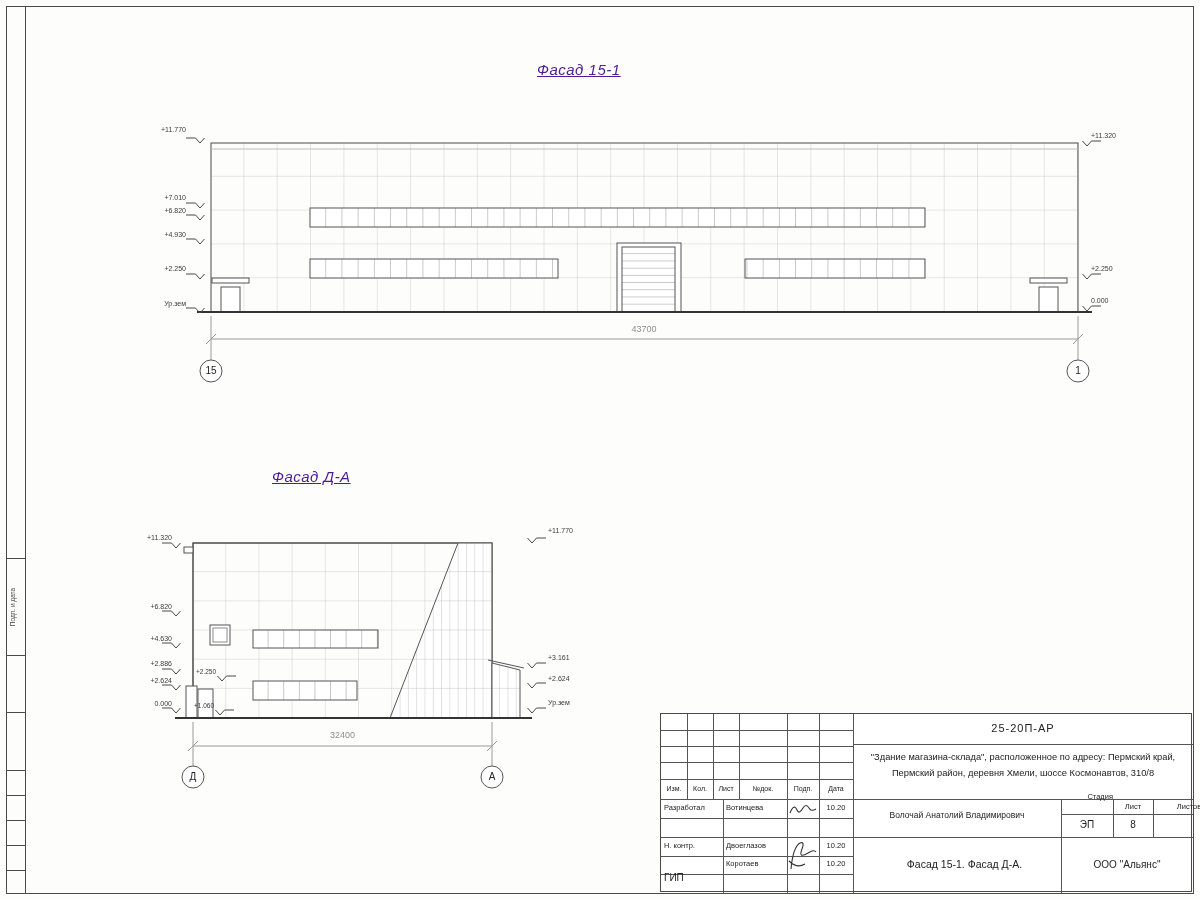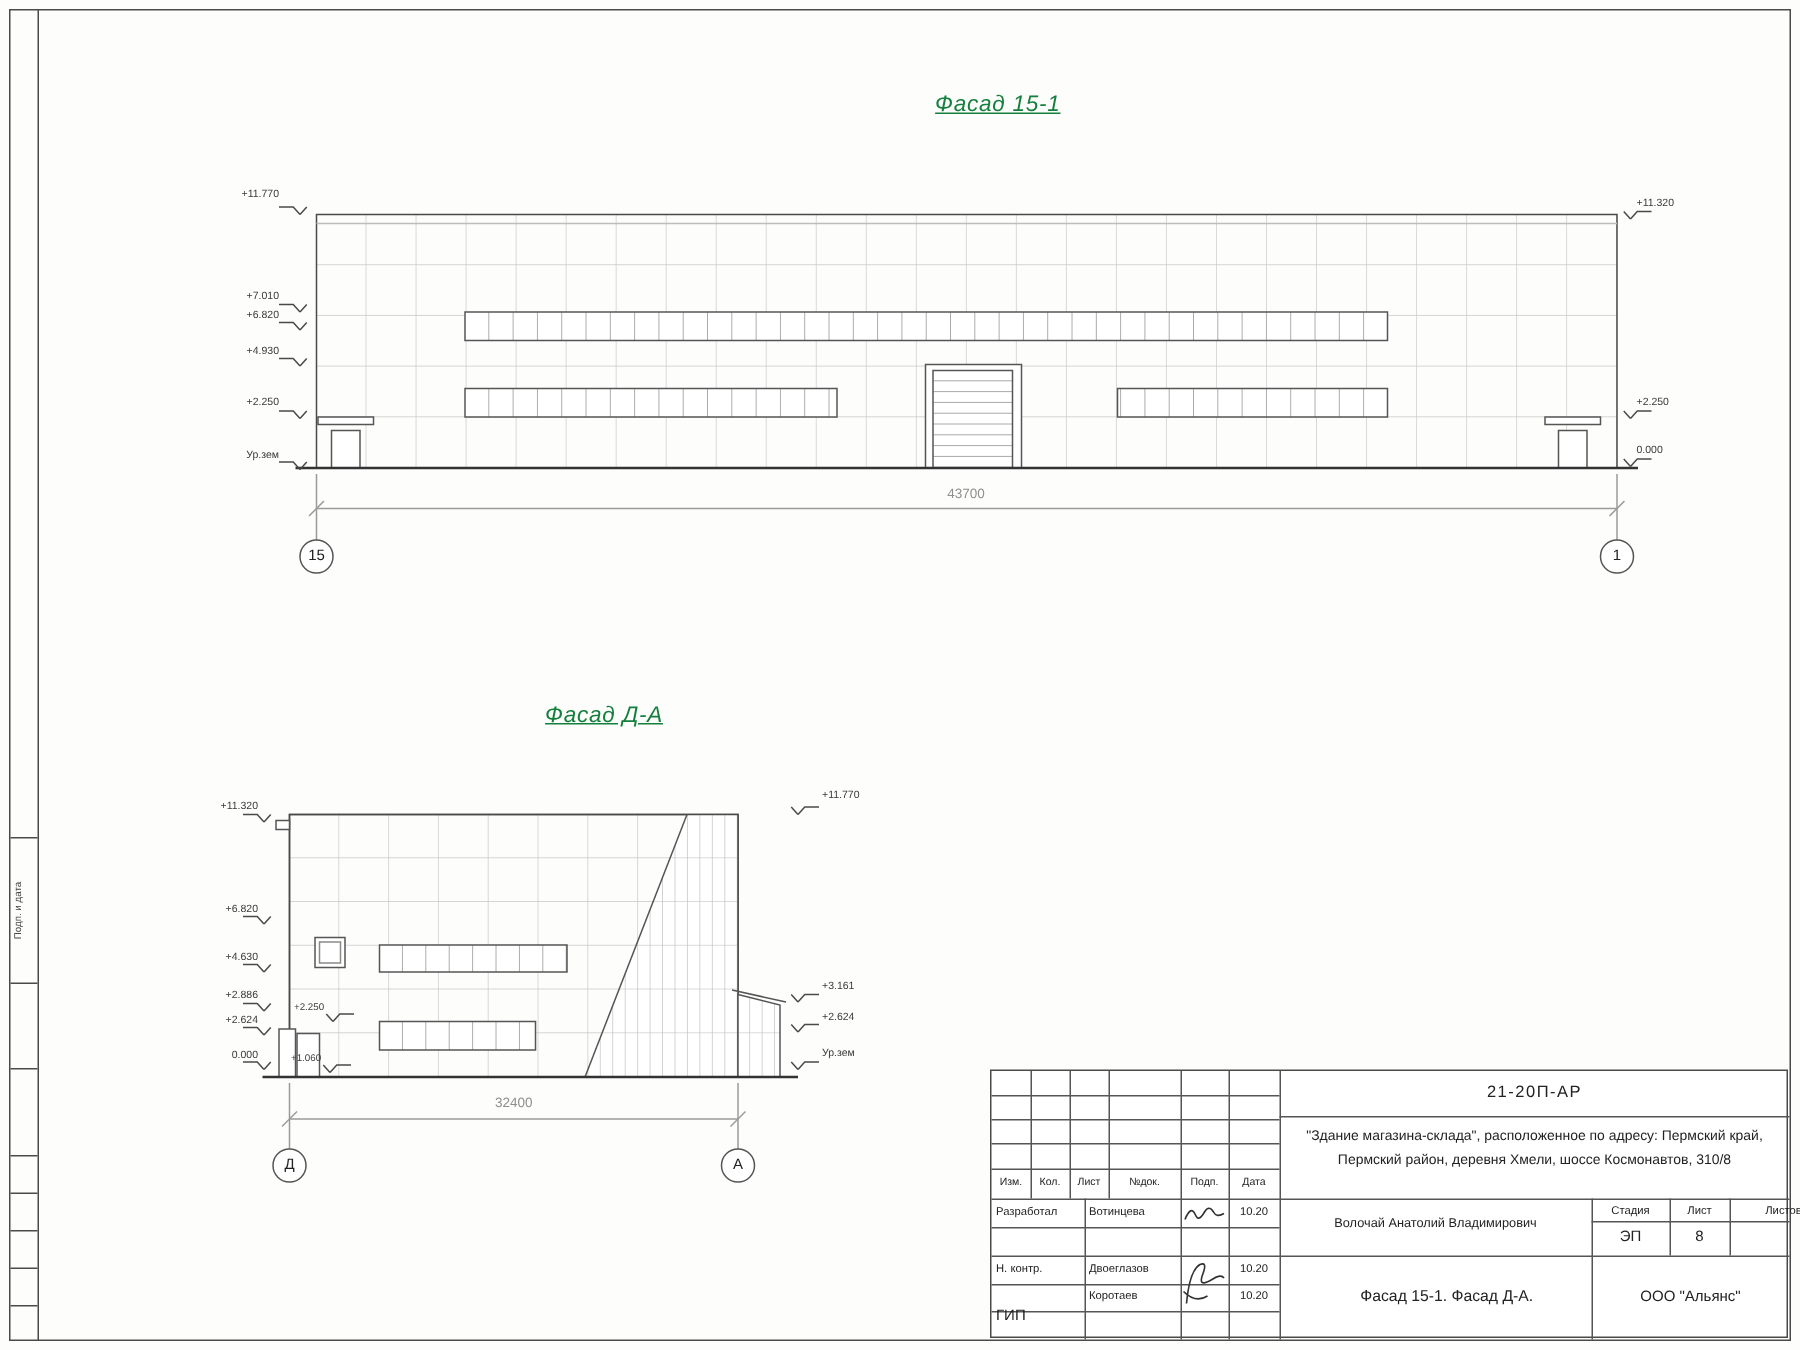--- a/index.html
+++ b/index.html
@@ -8,21 +8,21 @@
   .page { position:relative; width:1200px; height:900px; background:#fdfdfc; overflow:hidden; margin:0 auto; }
   .outer-border { position:absolute; left:6px; top:6px; right:6px; bottom:6px; border:1.2px solid #4a4a4a; }
   .vframe { position:absolute; left:25px; top:6px; bottom:6px; width:1px; background:#4a4a4a; }
   .strip-hl { position:absolute; left:7px; width:18px; height:1px; background:#4a4a4a; }
   .side-label { position:absolute; width:80px; height:14px; transform:rotate(-90deg); font-size:6.5px; color:#444; text-align:center; }
   .lbl { position:absolute; color:#333; white-space:nowrap; line-height:1.1; }
   .elev { font-size:7px; color:#3a3a3a; }
   .elev-r { text-align:right; width:50px; }
   .elev-l { text-align:left; width:60px; }
   .elev-inner { font-size:6.5px; color:#3a3a3a; }
-  .fac-title { font-size:15px; font-style:italic; letter-spacing:.5px; color:#15803d; text-decoration:underline; text-align:right; width:170px; }
+  .fac-title { font-size:15px; font-style:italic; letter-spacing:.5px; color:#4c1d95; text-decoration:underline; text-align:left; width:170px; }
   .dim { font-size:9px; color:#8f8f8f; text-align:center; }
   .axis { font-size:10px; color:#222; text-align:center; width:26px; }
   .linework { position:absolute; left:0; top:0; }
   
   .tb { position:absolute; left:660px; top:713px; width:532px; height:179px; border:1.4px solid #4a4a4a; background:#fff; }
   .tb .vl { position:absolute; width:1px; background:#555; }
   .tb .hl { position:absolute; height:1px; background:#555; }
   .tb .lbl { color:#222; }
   .c { text-align:center; }
   .sig { position:absolute; }
@@ -225,21 +225,21 @@
     <div class="hl" style="top:48px; left:0; width:192px;"></div>
     <div class="hl" style="top:65px; left:0; width:192px;"></div>
     <div class="hl" style="top:85px; left:0; width:532px;"></div>
     <div class="hl" style="top:104px; left:0; width:192px;"></div>
     <div class="hl" style="top:123px; left:0; width:532px;"></div>
     <div class="hl" style="top:142px; left:0; width:192px;"></div>
     <div class="hl" style="top:160px; left:0; width:192px;"></div>
     <div class="hl" style="top:30px; left:192px; width:340px;"></div>
     <div class="hl" style="top:100px; left:400px; width:132px;"></div>
 
-    <div class="lbl c" style="left:192px; top:8px; width:340px; font-size:11px; letter-spacing:1px;">21-20П-АР</div>
+    <div class="lbl c" style="left:192px; top:8px; width:340px; font-size:11px; letter-spacing:1px;">25-20П-АР</div>
     <div class="lbl c" style="left:194px; top:38px; width:336px; font-size:9.3px;">"Здание магазина-склада", расположенное по адресу: Пермский край,</div>
     <div class="lbl c" style="left:194px; top:54px; width:336px; font-size:9.3px;">Пермский район, деревня Хмели, шоссе Космонавтов, 310/8</div>
 
     <div class="lbl c" style="left:0; top:71px; width:26px; font-size:7px;">Изм.</div>
     <div class="lbl c" style="left:26px; top:71px; width:26px; font-size:7px;">Кол.</div>
     <div class="lbl c" style="left:52px; top:71px; width:26px; font-size:7px;">Лист</div>
     <div class="lbl c" style="left:78px; top:71px; width:48px; font-size:7px;">№док.</div>
     <div class="lbl c" style="left:126px; top:71px; width:32px; font-size:7px;">Подп.</div>
     <div class="lbl c" style="left:158px; top:71px; width:34px; font-size:7px;">Дата</div>
 
@@ -250,21 +250,21 @@
     <div class="lbl" style="left:3px; top:128px; font-size:7.5px;">Н. контр.</div>
     <div class="lbl" style="left:65px; top:128px; font-size:7.5px;">Двоеглазов</div>
     <div class="lbl c" style="left:158px; top:128px; width:34px; font-size:7.5px;">10.20</div>
 
     <div class="lbl" style="left:3px; top:158px; font-size:10px;">ГИП</div>
     <div class="lbl" style="left:65px; top:146px; font-size:7.5px;">Коротаев</div>
     <div class="lbl c" style="left:158px; top:146px; width:34px; font-size:7.5px;">10.20</div>
 
     <div class="lbl c" style="left:192px; top:97px; width:208px; font-size:8.5px;">Волочай Анатолий Владимирович</div>
 
-    <div class="lbl c" style="left:400px; top:89px; width:52px; font-size:7.5px;">Стадия</div>
+    <div class="lbl c" style="left:400px; top:79px; width:52px; font-size:7.5px;text-align:right;">Стадия</div>
     <div class="lbl c" style="left:452px; top:89px; width:40px; font-size:7.5px;">Лист</div>
     <div class="lbl c" style="left:492px; top:89px; width:40px; font-size:7.5px;margin-left:16px;">Листов</div>
     <div class="lbl c" style="left:400px; top:105px; width:52px; font-size:10px;">ЭП</div>
     <div class="lbl c" style="left:452px; top:105px; width:40px; font-size:10px;">8</div>
 
     <div class="lbl c" style="left:192px; top:145px; width:208px; font-size:10.5px;padding-left:15px;">Фасад 15-1. Фасад Д-А.</div>
     <div class="lbl c" style="left:400px; top:145px; width:132px; font-size:10px;">ООО "Альянс"</div>
 
     <svg class="sig" style="left:127px; top:87px;" width="30" height="16" viewBox="0 0 30 16">
       <path d="M2 12 q4 -10 7 -3 q2 5 6 -2 q3 -5 6 0 q2 4 7 1" stroke="#333" fill="none" stroke-width="1.1"></path>

